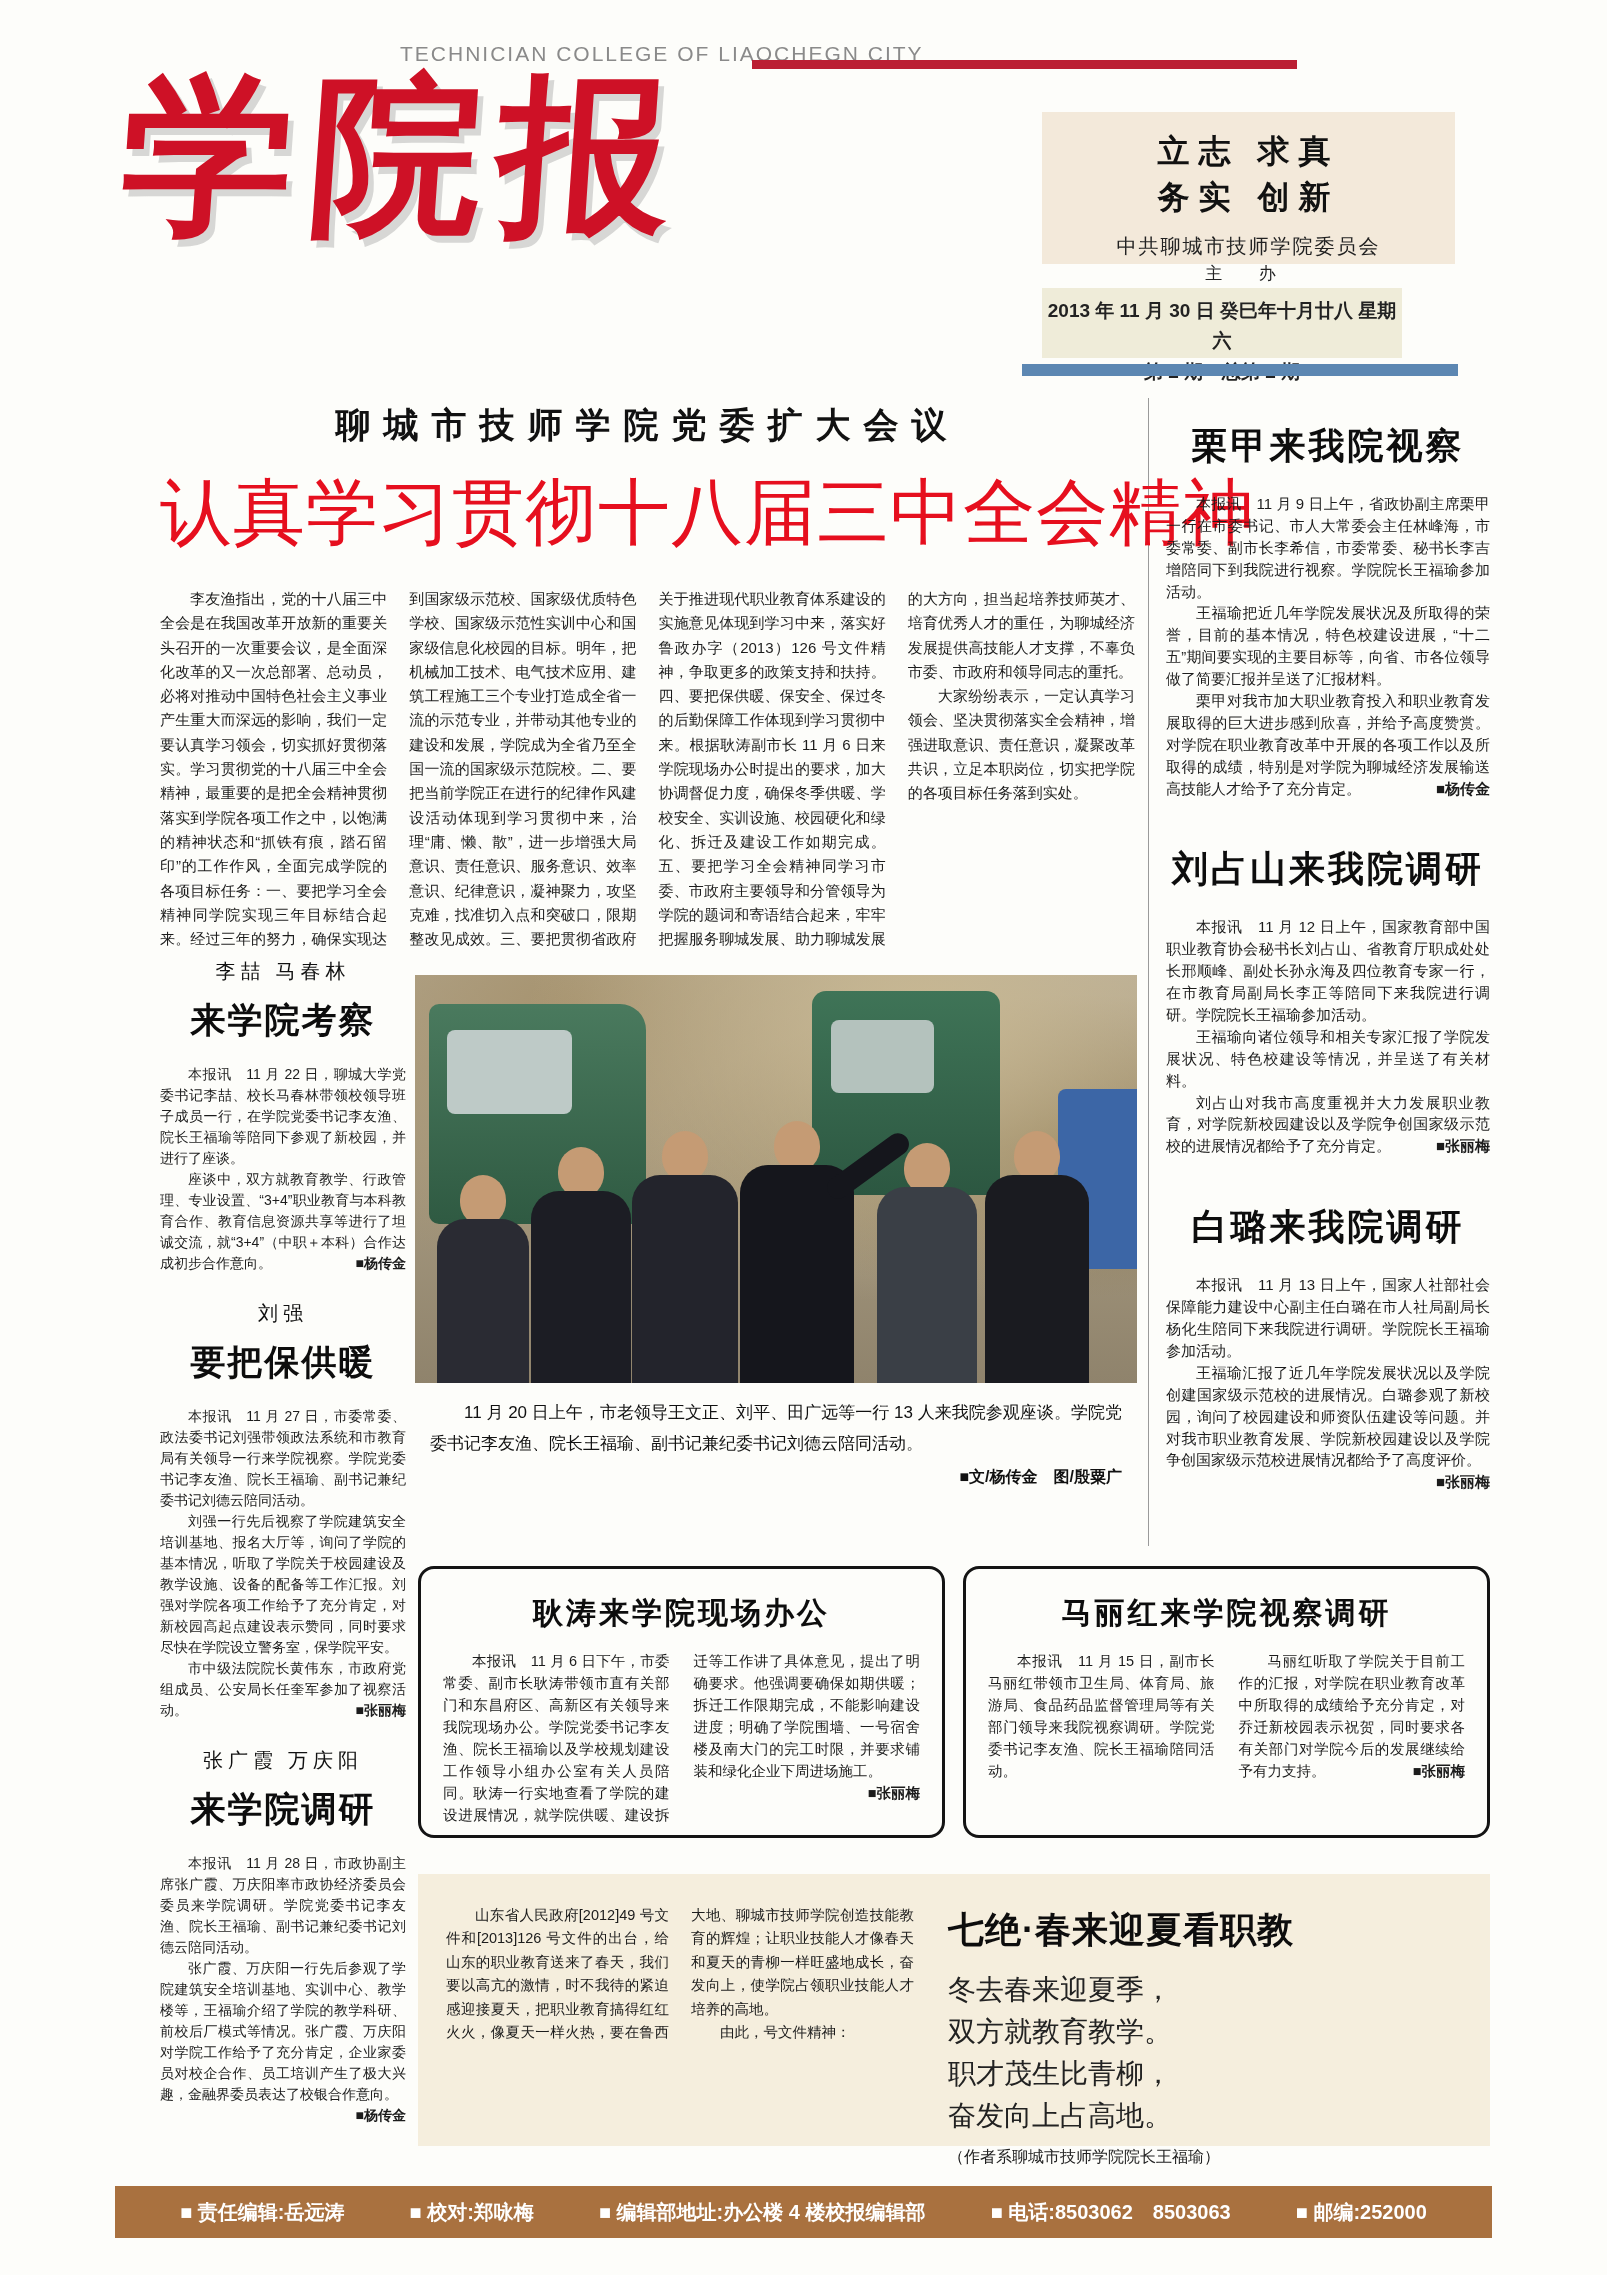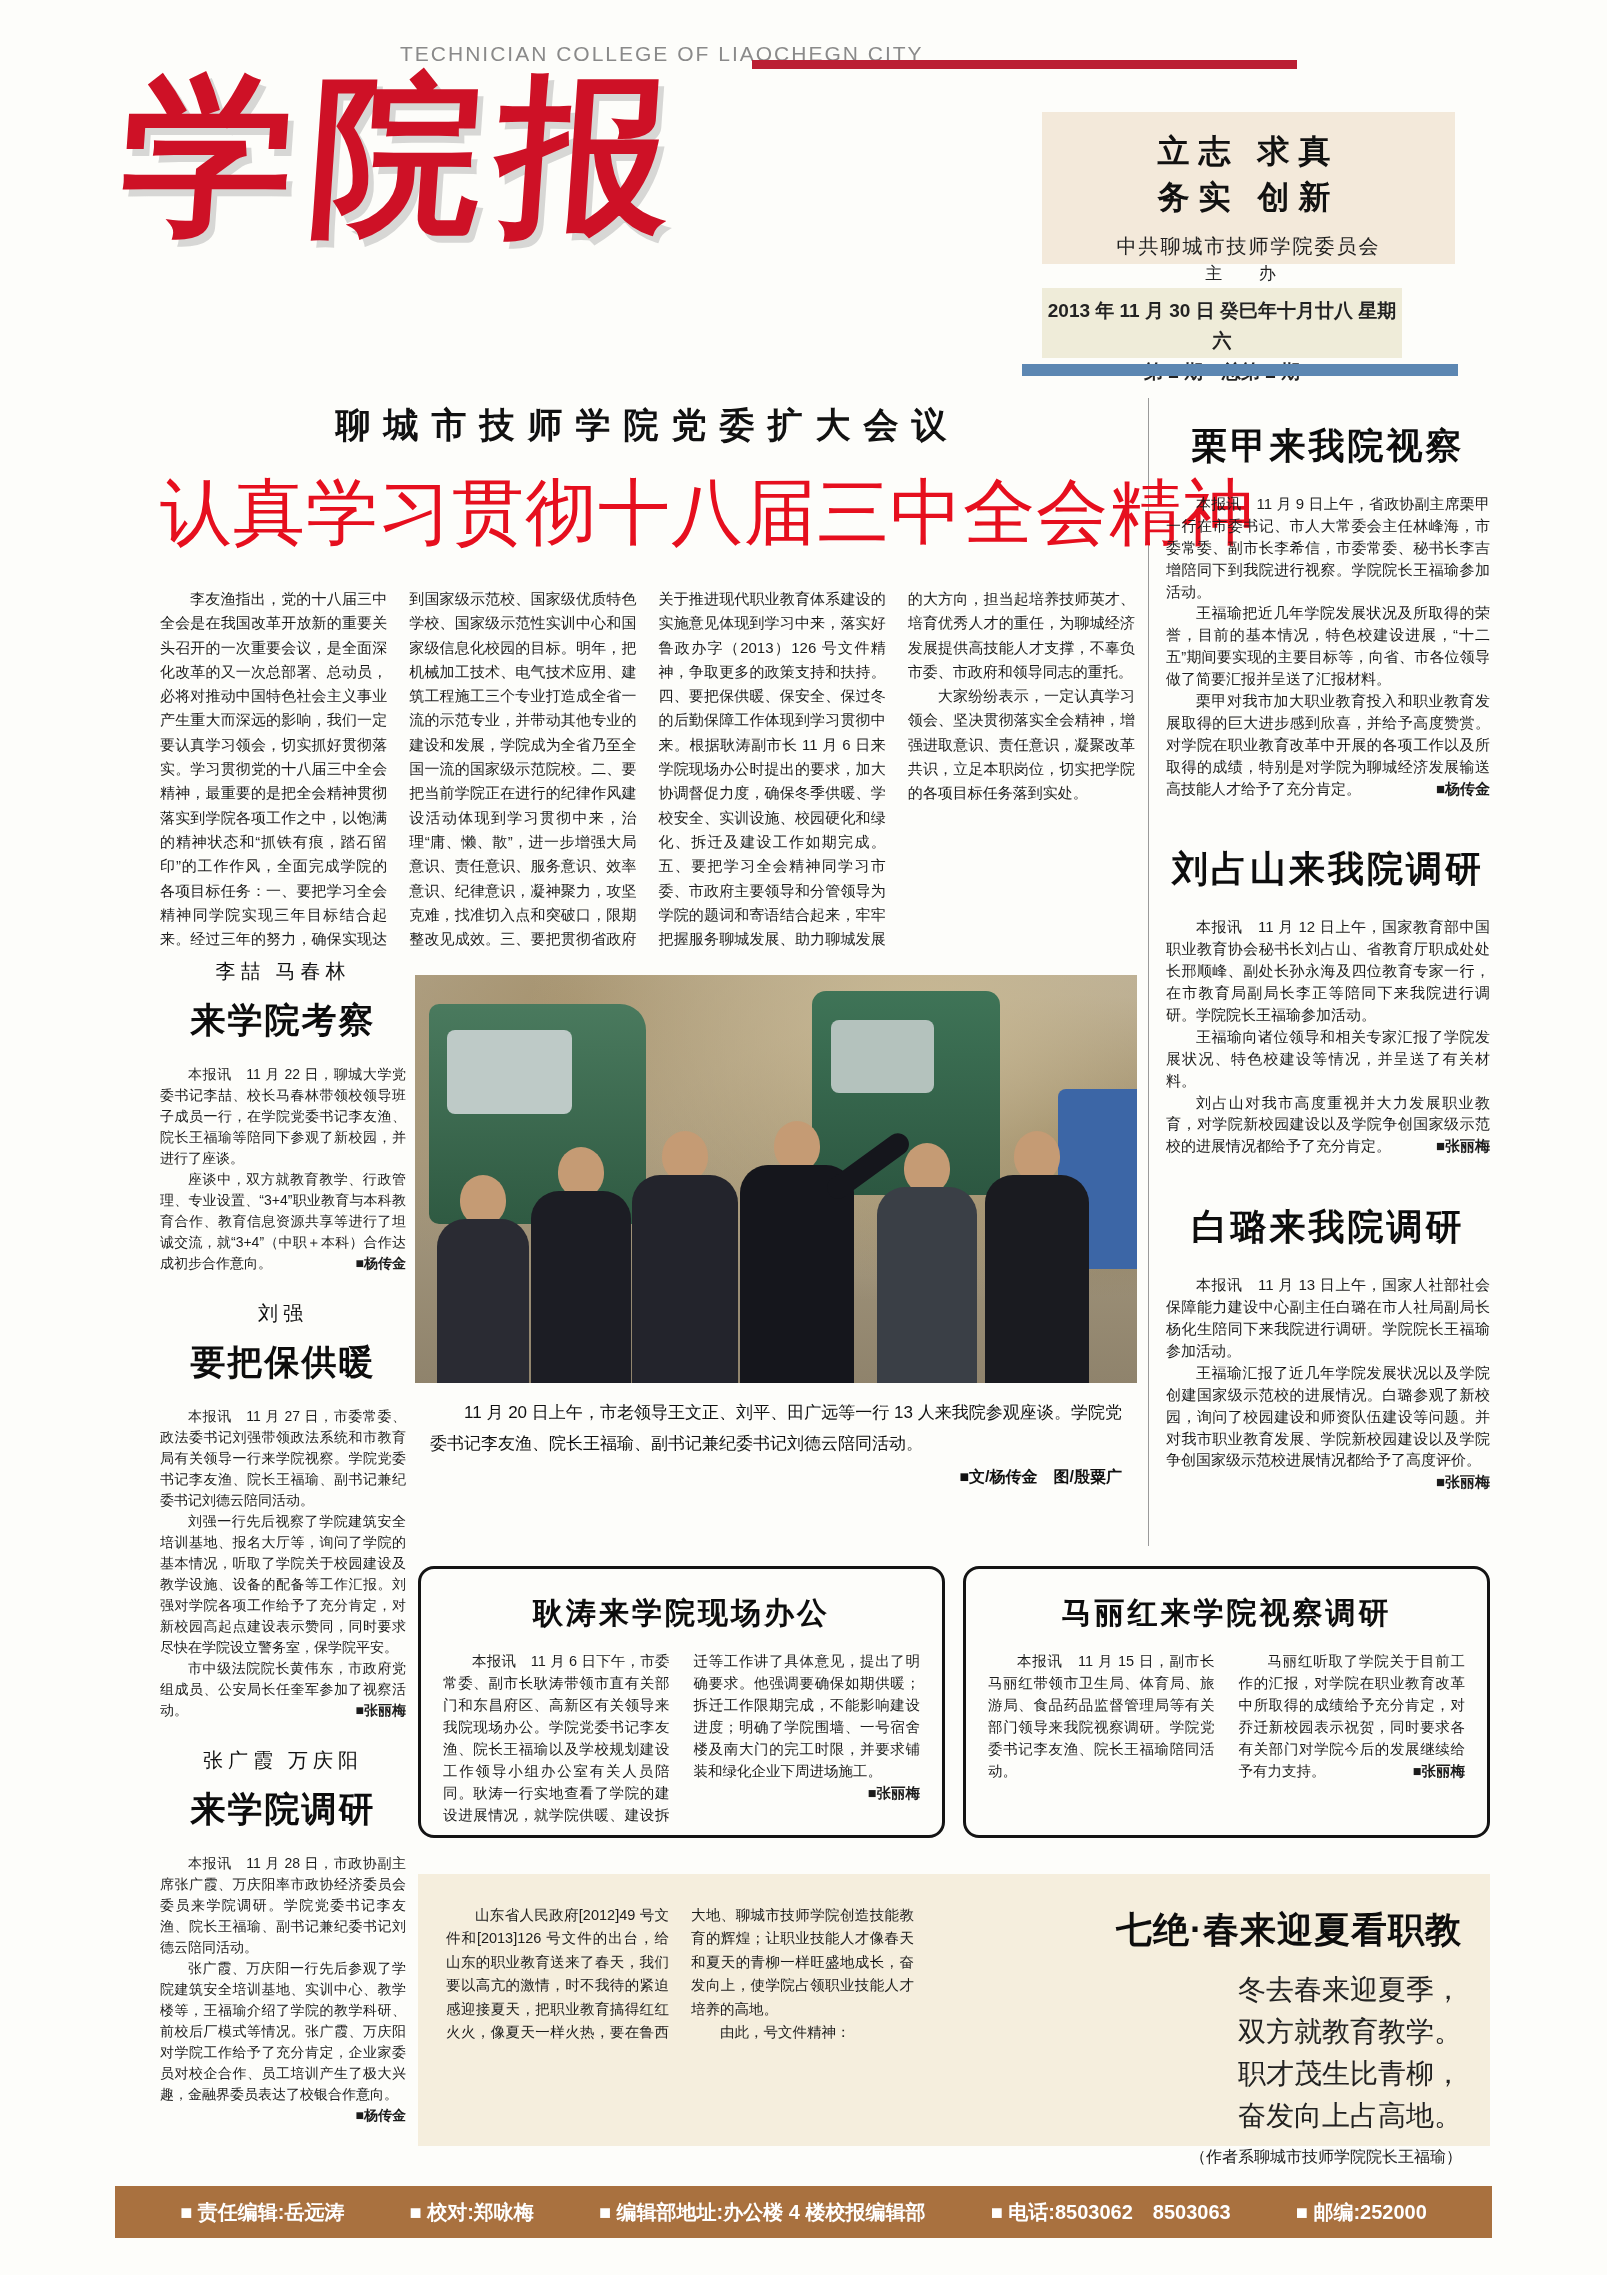--- a/index.html
+++ b/index.html
@@ -92,21 +92,21 @@
   .box2{left:963px;top:1566px;width:527px;height:272px;}
   .nbox-title{font-size:30px;font-weight:bold;text-align:center;letter-spacing:3px;margin:10px 0 16px;color:#0d0d0d;}
   .nbox-body{column-count:2;column-gap:24px;font-size:14.5px;line-height:1.52;text-align:justify;}
   .nbox-body p{margin:0;text-indent:2em;}
 
   
   .bottom-box{left:418px;top:1874px;width:1072px;height:272px;background:#f5eedd;box-sizing:border-box;
               padding:30px 28px;display:flex;gap:34px;}
   .bf-text{width:468px;column-count:2;column-gap:22px;font-size:14.5px;line-height:1.62;text-align:justify;}
   .bf-text p{margin:0;text-indent:2em;}
-  .poem{flex:1;text-align:right;}
+  .poem{flex:1;text-align:left;}
   .poem-title{font-size:36px;font-weight:bold;letter-spacing:1px;color:#0d0d0d;margin:2px 0 14px;}
   .poem-line{font-size:28px;line-height:1.5;font-family:"Liberation Serif",serif;color:#222;}
   .poem-attr{font-size:16px;margin-top:10px;color:#222;}
 
   
   .footer{left:115px;top:2186px;width:1377px;height:52px;background:#a9713f;color:#fff;
           display:flex;align-items:center;justify-content:space-evenly;font-size:20px;font-weight:bold;}
 </style>
 </head>
 <body>

